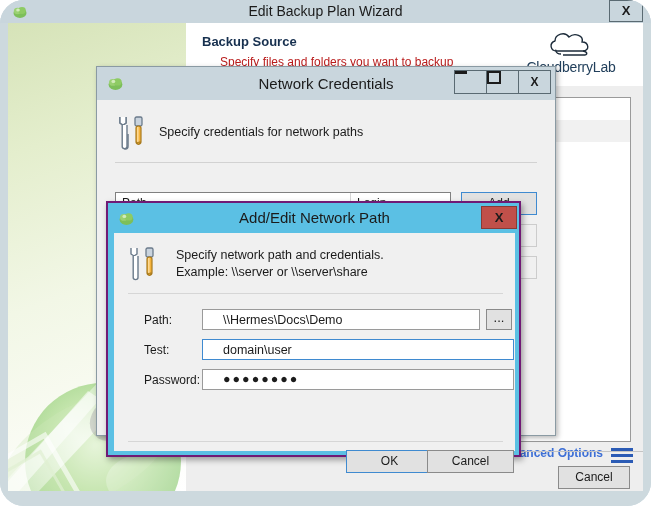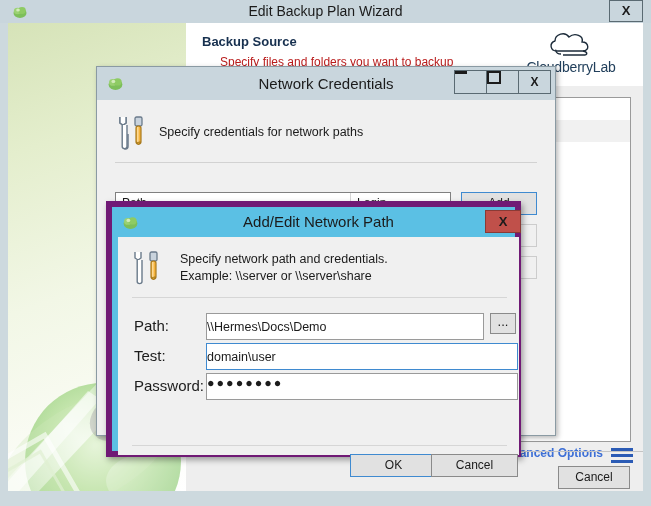--- a/index.html
+++ b/index.html
@@ -11,20 +11,21 @@
     font-family: "Liberation Sans", sans-serif;
     -webkit-font-smoothing: antialiased;
   }
 
   #screen {
     position: relative;
     width: 651px;
     height: 506px;
     overflow: hidden;
     background: #c5d5dd;
+    border-radius: 24px;
   }
 
   
   .wizard {
     position: absolute;
     left: 0; top: 0;
     width: 651px;
     height: 506px;
     background: #cdd9de;
     box-sizing: border-box;
@@ -355,21 +356,21 @@
     border: 1px solid #cccccc;
   }
 
   
   .ae-dialog {
     position: absolute;
     left: 106px; top: 201px;
     width: 415px;
     height: 256px;
     background: #5bc0e4;
-    border: 6px solid #701a75;
+    border: 2px solid #701a75;
     box-sizing: border-box;
     box-shadow: 2px 3px 6px rgba(0,0,0,0.35);
   }
   .ae-titlebar {
     position: absolute;
     left: 0; top: 0;
     width: 413px;
     height: 30px;
   }
   .ae-title {
@@ -427,35 +428,35 @@
   }
   .ae-rule1 {
     position: absolute;
     left: 14px; top: 60px;
     width: 375px;
     height: 1px;
     background: #d6d6d6;
   }
   .ae-label {
     position: absolute;
-    left: 16px;
-    font-size: 15px;
+    left: 30px;
+    font-size: 12px;
     color: #1b1b1b;
   }
   .ae-input {
     position: absolute;
     left: 88px;
-    height: 27px;
+    height: 21px;
     background: #ffffff;
     border: 1px solid #9a9a9a;
     box-sizing: border-box;
     font-family: "Liberation Sans", sans-serif;
     font-size: 12.5px;
     color: #1b1b1b;
-    padding: 0 0;
+    padding: 0 20px;
     line-height: 19px;
     outline: none;
   }
   .ae-input.focused { border: 1px solid #3f8ad0; }
   .ae-browse {
     position: absolute;
     left: 470px;
     width: 26px;
     height: 21px;
     background: #e1e1e1;

